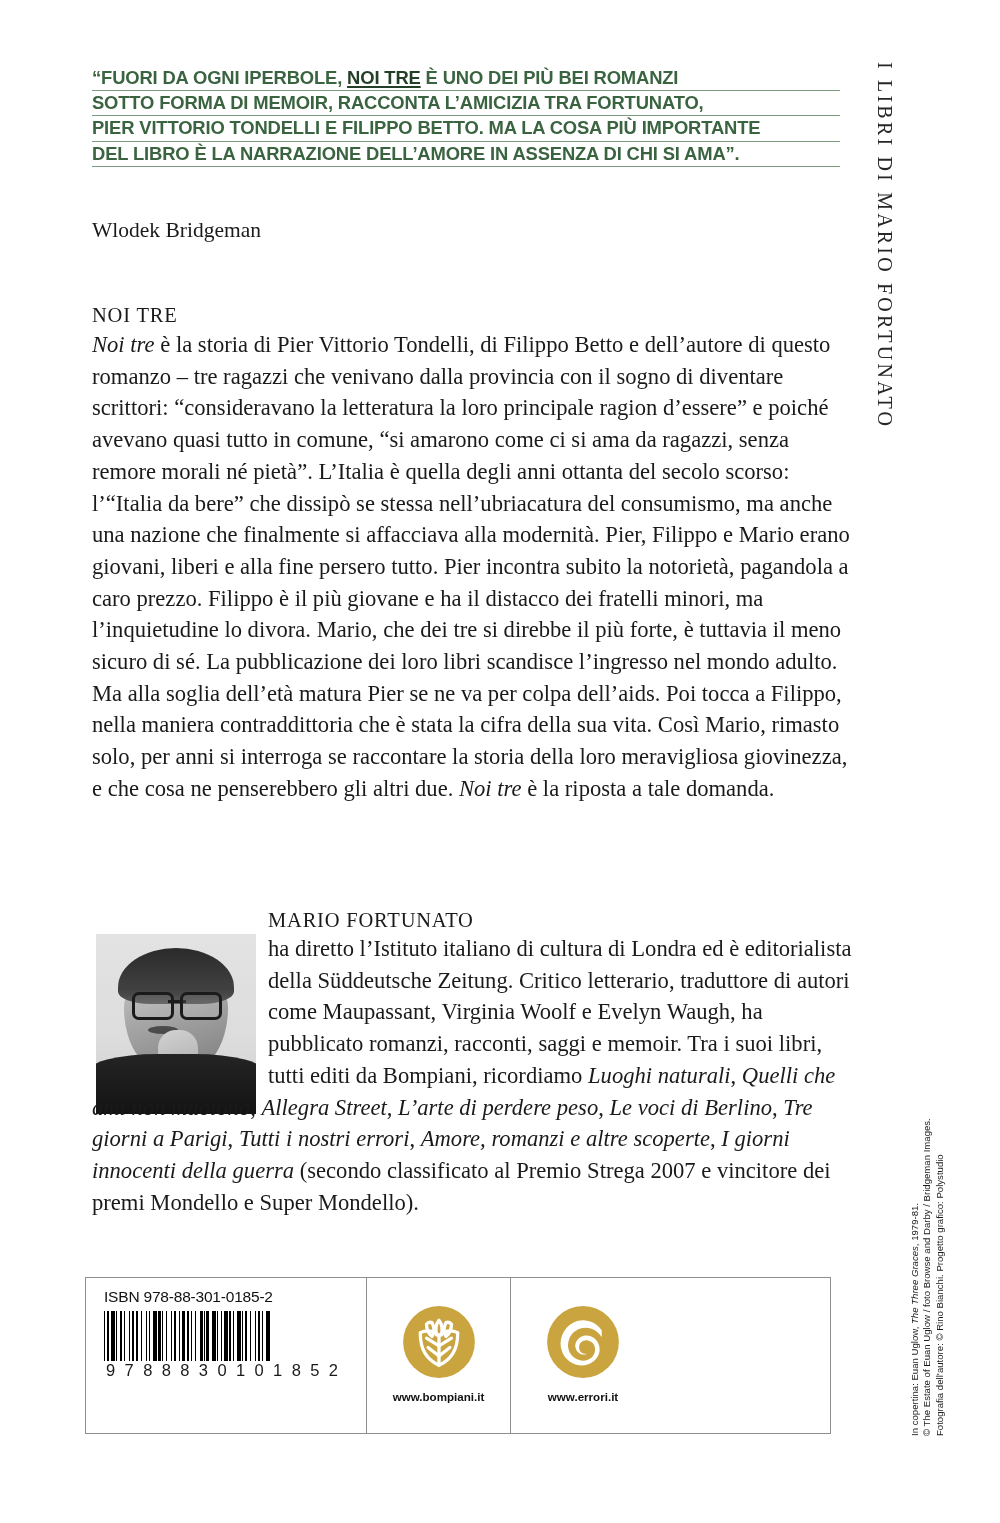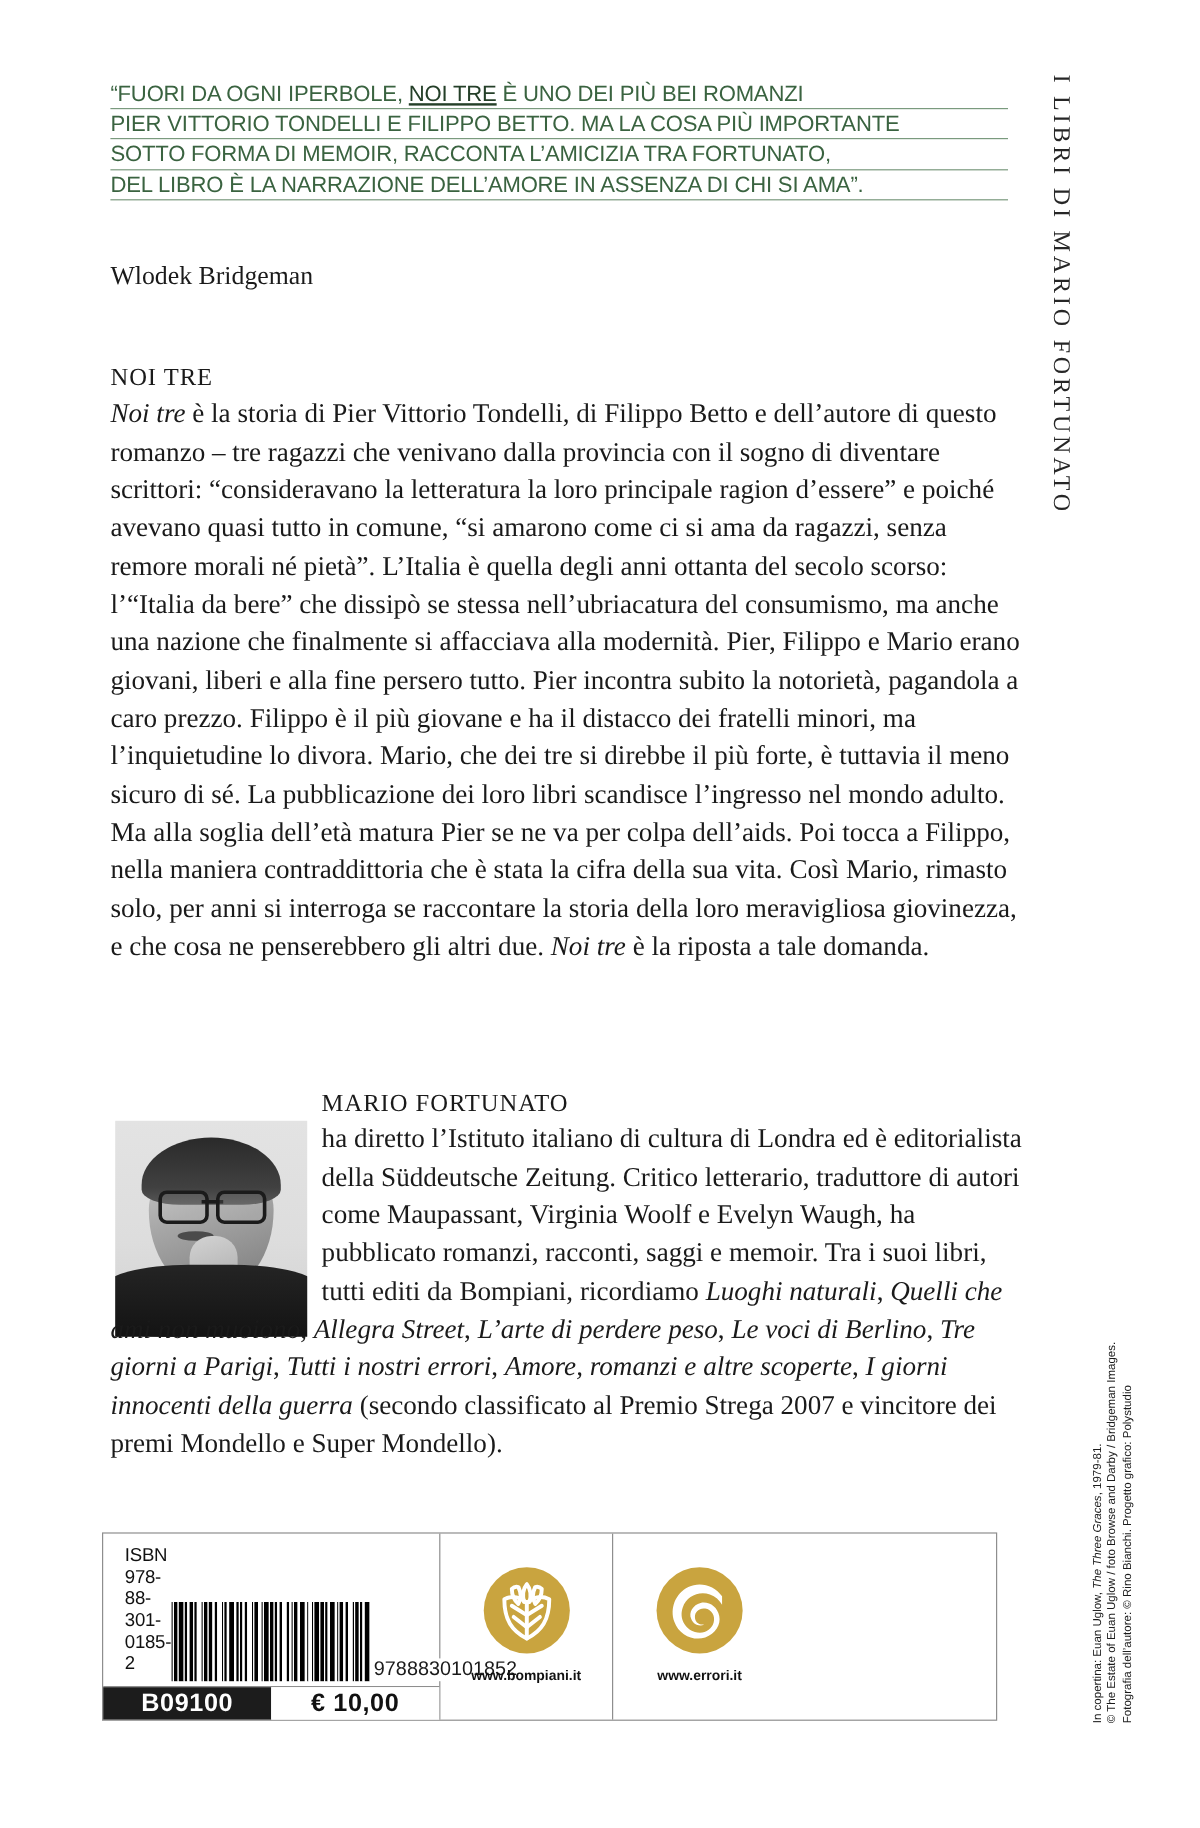--- a/index.html
+++ b/index.html
@@ -18,21 +18,21 @@
 
   
   #quote-block {
     position: absolute;
     left: 92px;
     top: 66px;
     width: 748px;
   }
   .quote-line {
     font-family: "Liberation Sans", sans-serif;
-    font-weight: normal;
+    font-weight: bold;
     font-size: 18.4px;
     letter-spacing: -0.15px;
     line-height: 23.2px;
     color: #3a6340;
     border-bottom: 1.4px solid #7a9a7e;
     padding-bottom: 1px;
     white-space: pre;
   }
   .quote-line .u {
     text-decoration: underline;
@@ -222,22 +222,22 @@
   #cell-barcode {
     width: 281px;
     border-right: 1.2px solid #8e8e8e;
     display: flex;
     flex-direction: column;
   }
   #barcode-area {
     flex: 1 1 auto;
     padding: 10px 18px 4px 18px;
     display: flex;
-    flex-direction: row;
-    align-items: flex-end;
+    flex-direction: column;
+    align-items: flex-start;
     justify-content: flex-start;
   }
   #isbn-text {
     font-family: "Liberation Sans", sans-serif;
     font-size: 15.5px;
     letter-spacing: -0.2px;
     color: #111;
     margin-bottom: 5px;
   }
   #barcode-bars {
@@ -326,22 +326,22 @@
     color: #111;
     margin-top: 9px;
   }
   .logo-mark { width: 78px; height: 78px; }
 </style>
 </head>
 <body>
 
 <div id="quote-block">
     <div class="quote-line"><span>“FUORI DA OGNI IPERBOLE, </span><span class="u">NOI TRE</span><span> È UNO DEI PIÙ BEI ROMANZI</span></div>
+    <div class="quote-line"><span>SOTTO FORMA DI MEMOIR, RACCONTA L’AMICIZIA TRA FORTUNATO,</span></div>
     <div class="quote-line"><span>PIER VITTORIO TONDELLI E FILIPPO BETTO. MA LA COSA PIÙ IMPORTANTE</span></div>
-    <div class="quote-line"><span>SOTTO FORMA DI MEMOIR, RACCONTA L’AMICIZIA TRA FORTUNATO,</span></div>
     <div class="quote-line"><span>DEL LIBRO È LA NARRAZIONE DELL’AMORE IN ASSENZA DI CHI SI AMA”.</span></div>
   </div>
 <div id="quote-attrib">Wlodek Bridgeman</div>
 
 <div id="desc-block">
   <div id="desc-title">NOI TRE</div>
   <div id="desc-body"><i>Noi tre</i> è la storia di Pier Vittorio Tondelli, di Filippo Betto e dell’autore di questo romanzo – tre ragazzi che venivano dalla provincia con il sogno di diventare scrittori: “consideravano la letteratura la loro principale ragion d’essere” e poiché avevano quasi tutto in comune, “si amarono come ci si ama da ragazzi, senza remore morali né pietà”. L’Italia è quella degli anni ottanta del secolo scorso: l’“Italia da bere” che dissipò se stessa nell’ubriacatura del consumismo, ma anche una nazione che finalmente si affacciava alla modernità. Pier, Filippo e Mario erano giovani, liberi e alla fine persero tutto. Pier incontra subito la notorietà, pagandola a caro prezzo. Filippo è il più giovane e ha il distacco dei fratelli minori, ma l’inquietudine lo divora. Mario, che dei tre si direbbe il più forte, è tuttavia il meno sicuro di sé. La pubblicazione dei loro libri scandisce l’ingresso nel mondo adulto. Ma alla soglia dell’età matura Pier se ne va per colpa dell’aids. Poi tocca a Filippo, nella maniera contraddittoria che è stata la cifra della sua vita. Così Mario, rimasto solo, per anni si interroga se raccontare la storia della loro meravigliosa giovinezza, e che cosa ne penserebbero gli altri due. <i>Noi tre</i> è la riposta a tale domanda.</div>
 </div>
 
 <div id="bio-photo">
@@ -470,24 +470,20 @@
           <b>3</b>
           <b>0</b>
           <b>1</b>
           <b>0</b>
           <b>1</b>
           <b>8</b>
           <b>5</b>
           <b>2</b>
         </div>
     </div>
-    <div id="price-row">
-      <div id="code-box">B09100</div>
-      <div id="price-box">€ 10,00</div>
-    </div>
   </div>
 
 
   <div class="footer-cell cell-logo">
     <svg class="logo-mark" viewBox="0 0 100 100">
       <circle cx="50" cy="50" r="46" fill="#c9a43f"></circle>
       <g fill="none" stroke="#ffffff" stroke-width="4.2" stroke-linejoin="round" stroke-linecap="round">
         <path d="M26 38 C26 60 34 72 50 80 C66 72 74 60 74 38 C66 34 58 35 50 42 C42 35 34 34 26 38 Z"></path>
         <path d="M50 42 L50 80"></path>
         <path d="M34 27 C34 34 36 39 41 43 C44 38 44 31 41 25 C38 24 36 25 34 27 Z"></path>

